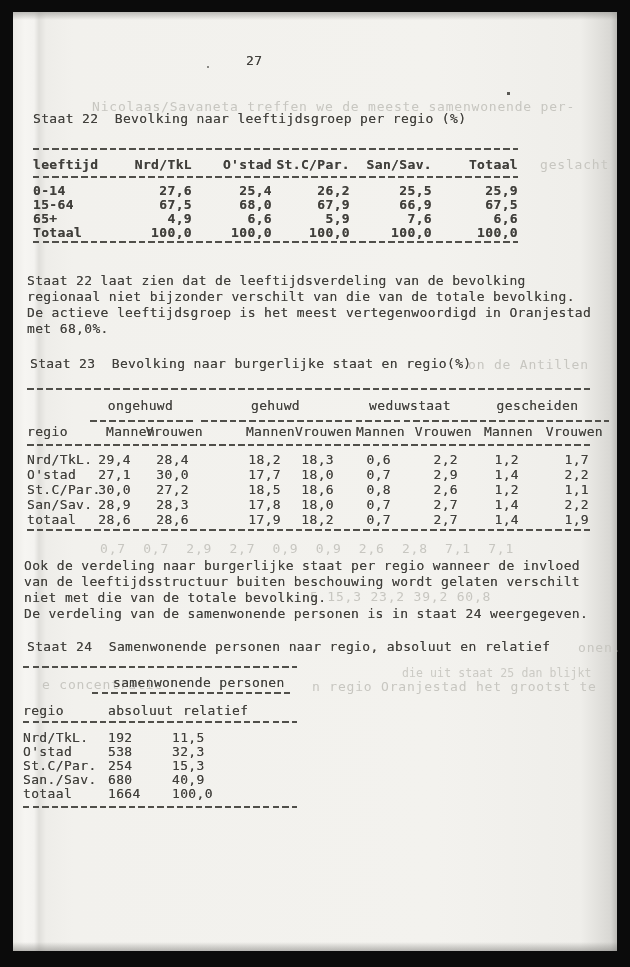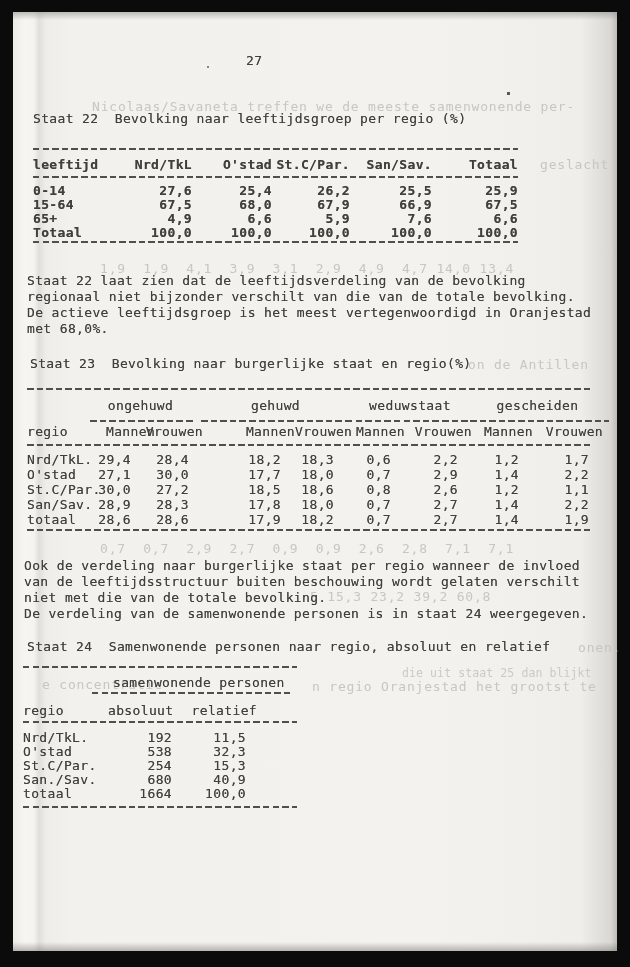--- a/index.html
+++ b/index.html
@@ -27,34 +27,33 @@
   .t23row span{display:block;text-align:right;}
   .t23row span:first-child{text-align:left;}
   .t23sub span:not(:first-child){transform:translateX(14px);}
   .t23pairs{display:grid;grid-template-columns:65px 97px 145px 124px 131px;width:562px;}
   .t23pairs span{display:block;text-align:center;}
   .t23pairs span:nth-child(n+3){transform:translateX(14px);}
   .gdcell{position:relative;}
   .gd{height:2px;margin:6px -6px 0 -2px;
       background:repeating-linear-gradient(90deg,#504f4a 0 6.5px,rgba(0,0,0,0) 6.5px 9.6px);}
   .t24row{display:grid;grid-template-columns:85px 64px 74px;width:223px;}
-  .t24row span{display:block;text-align:right;}
+  .t24row span{display:block;}
   .t24row span:first-child{text-align:left;}
   .t24row .shift{transform:translateX(11px);}
   .speck{position:absolute;background:#5a5955;z-index:3;}
 </style>
 </head>
 <body>
 
 <div class="scan">
   <div class="paper"></div>
 
   <div class="ghost" style="left:92px;top:100px">Nicolaas/Savaneta treffen we de meeste samenwonende per-</div>
   <div class="ghost" style="left:540px;top:158px">geslacht</div>
-  <div class="ghost" style="left:100px;top:262px">1,9  1,9  4,1  3,9  3,1  2,9  4,9  4,7 14,0 13,4</div>
   <div class="ghost" style="left:468px;top:358px">on de Antillen</div>
   <div class="ghost" style="left:100px;top:542px">0,7  0,7  2,9  2,7  0,9  0,9  2,6  2,8  7,1  7,1</div>
   <div class="ghost" style="left:310px;top:590px">5 15,3 23,2 39,2 60,8</div>
   <div class="ghost" style="left:578px;top:641px">onen.</div>
   <div class="ghost ghost-sm" style="left:402px;top:666px">die uit staat 25 dan blijkt</div>
   <div class="ghost" style="left:312px;top:680px">n regio Oranjestad het grootst te</div>
   <div class="ghost" style="left:42px;top:678px">e concentratie</div>
 
   <div class="speck" style="left:507px;top:92px;width:3px;height:3px"></div>
   <div class="speck" style="left:207px;top:66px;width:2px;height:2px;background:#8a8985"></div>

